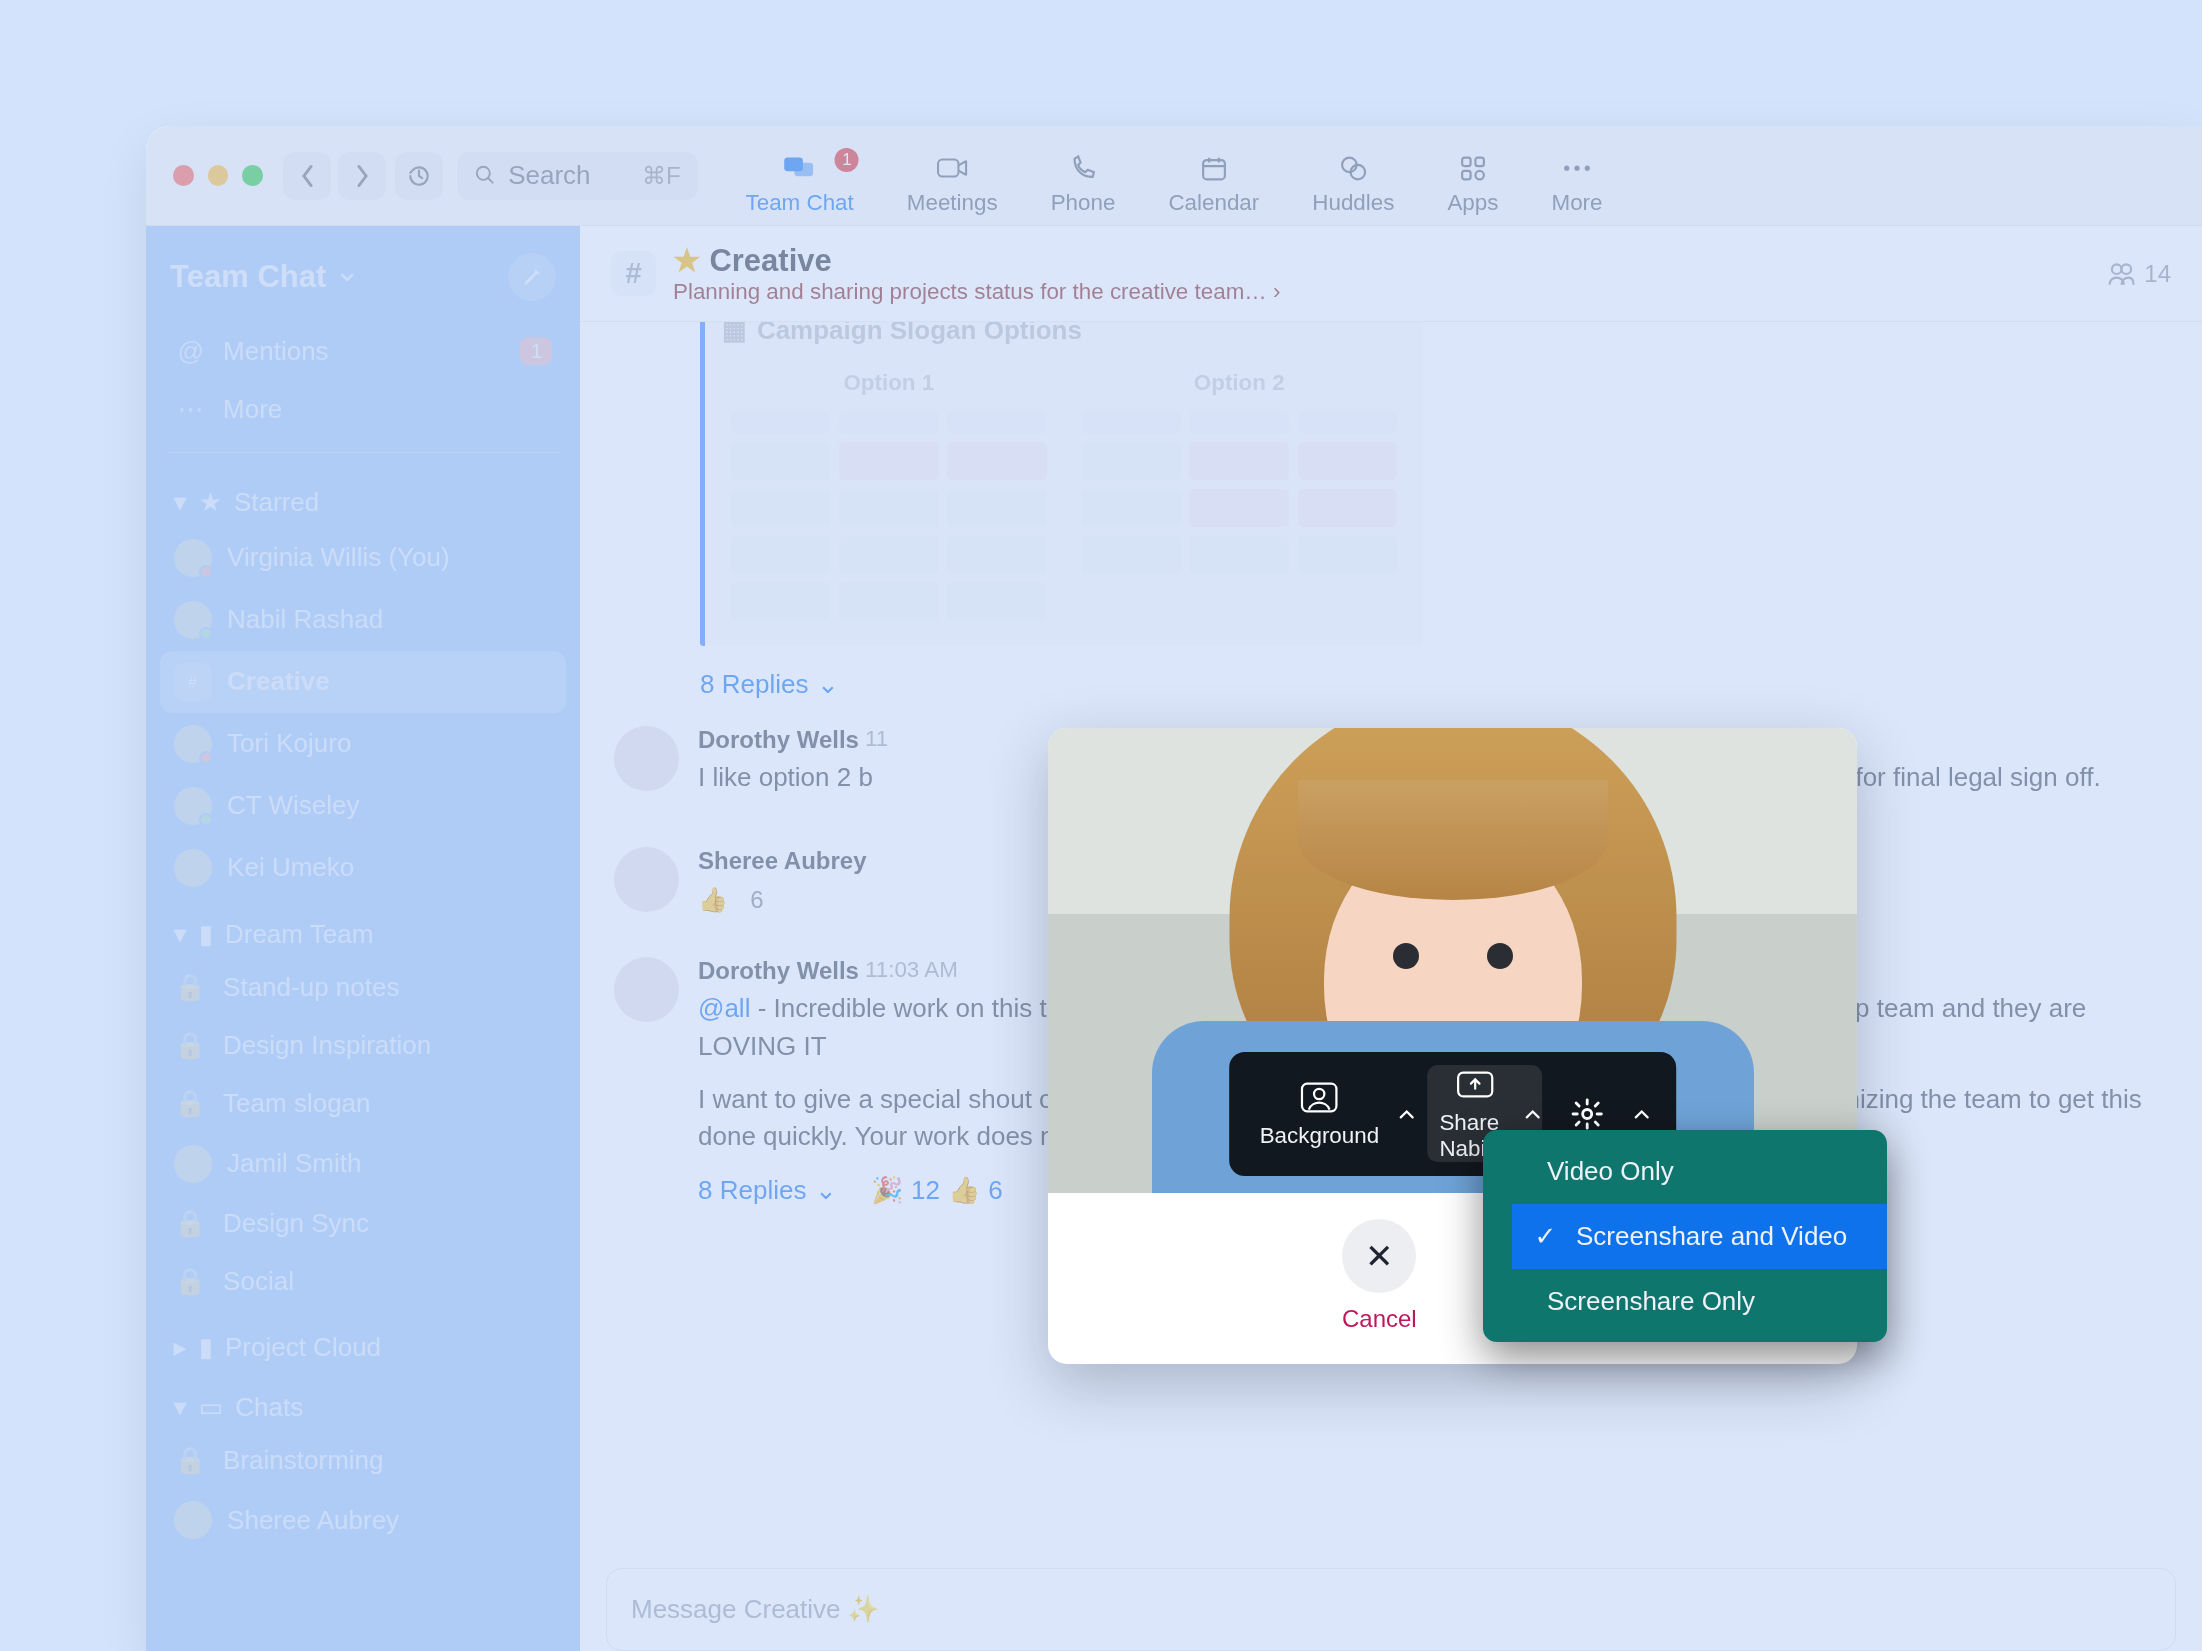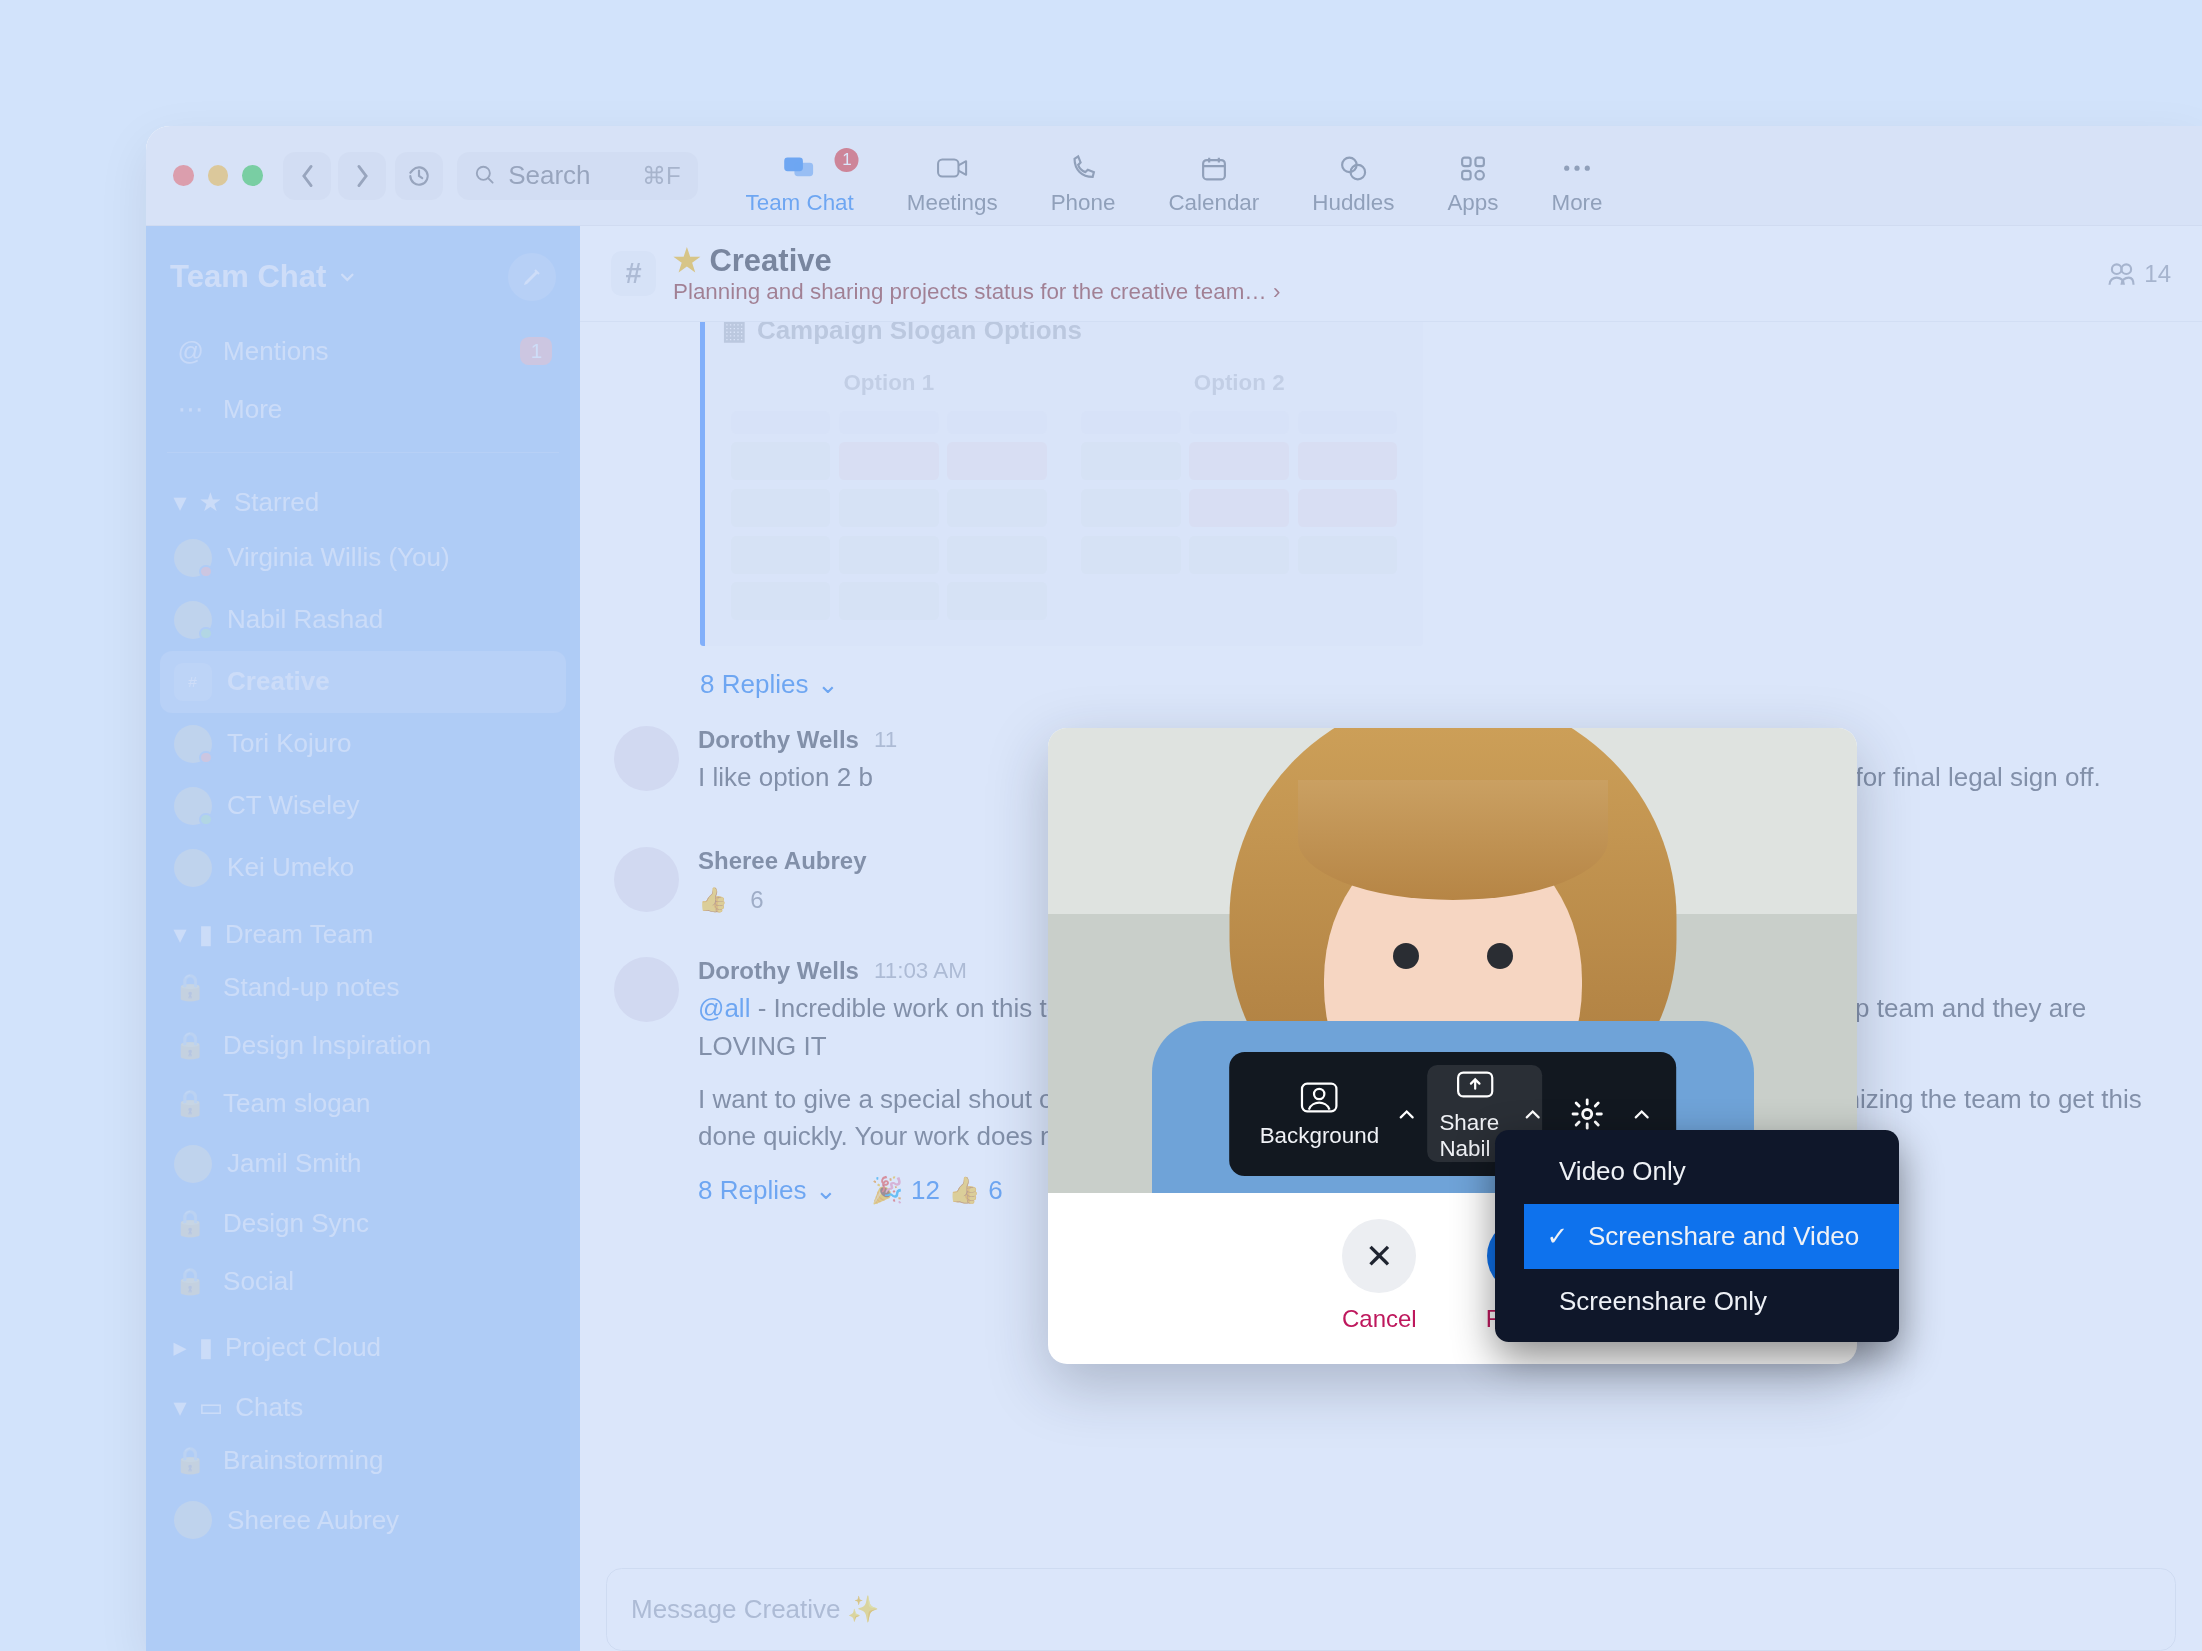--- a/index.html
+++ b/index.html
@@ -165,21 +165,21 @@
 .grid { display:grid; grid-template-columns: repeat(3,1fr); gap:8.6px; }
 .cell { height: 38px; border-radius:5.2px; background:#e5efe1; opacity:.35;}
 .cell.r { background:#f6d7d7; }
 .cell.hd { background:#f0f1f4; height:22.4px; }
 
 .replies-link { margin: 22.4px 0 26px 86px; color:#0e72ed; font-size:26px; display:flex; align-items:center; gap:8.6px; }
 
 .msg { display:flex; gap:19px; margin-top: 17px; }
 .msg .av { width:65px; height:65px; border-radius:50%; background:#e9e2ec; flex-shrink:0; }
 .msg .bubble { flex:1; }
-.byline { font-size:24px; color:#3a404d; font-weight:700; display:flex; gap:15px; align-items:center; }
+.byline { font-size:24px; color:#3a404d; font-weight:700; display:flex; gap:6px; align-items:flex-start; }
 .byline .ts { font-weight:400; color:#9aa1ae; font-size:22.4px; }
 .text { font-size:26px; color:#3a404d; margin-top:5.2px; line-height:1.45; }
 .react { margin-top:10.3px; font-size:24px; color:#7a818e; display:flex; gap:22.4px; }
 .mention { color:#0e72ed; }
 
 .composer {
   position:absolute; left:26px; right:26px; bottom: 0;
   height: 83px; border:1.7px solid #e3e6ec; border-radius:15.5px;
   background:#fff;
   display:flex; align-items:center; padding: 0 24px;
@@ -245,23 +245,23 @@
   color:#f0f2f6; font-size:22.4px;
   padding: 0 12px;
 }
 .ctrl .ic { width:55px; height:38px; display:flex; align-items:center; justify-content:center; }
 .caret-up { width: 31px; height:38px; display:flex; align-items:center; justify-content:center; color:#e6e8ee; }
 .ctrl-group { display:flex; align-items:center; }
 .ctrl-group.active { background: rgba(255,255,255,.10); border-radius: 10.3px; }
 
 .menu {
   position:absolute;
-  left: 447px; top: 402px;
+  left: 435px; top: 402px;
   width: 404px;
-  background: #0f172a;
+  background: #0f766e;
   border-radius: 13.8px;
   padding: 8.6px 0;
   color: #eef1f6;
   font-size: 26px;
   box-shadow: 0 15.5px 41px rgba(0,0,0,.45);
   z-index: 10;
 }
 .menu-item { padding: 17px 26px 17px 64px; position:relative; cursor:pointer; }
 .menu-item.sel { background:#0e72ed;margin-left:29px; }
 .menu-item.sel::before{

